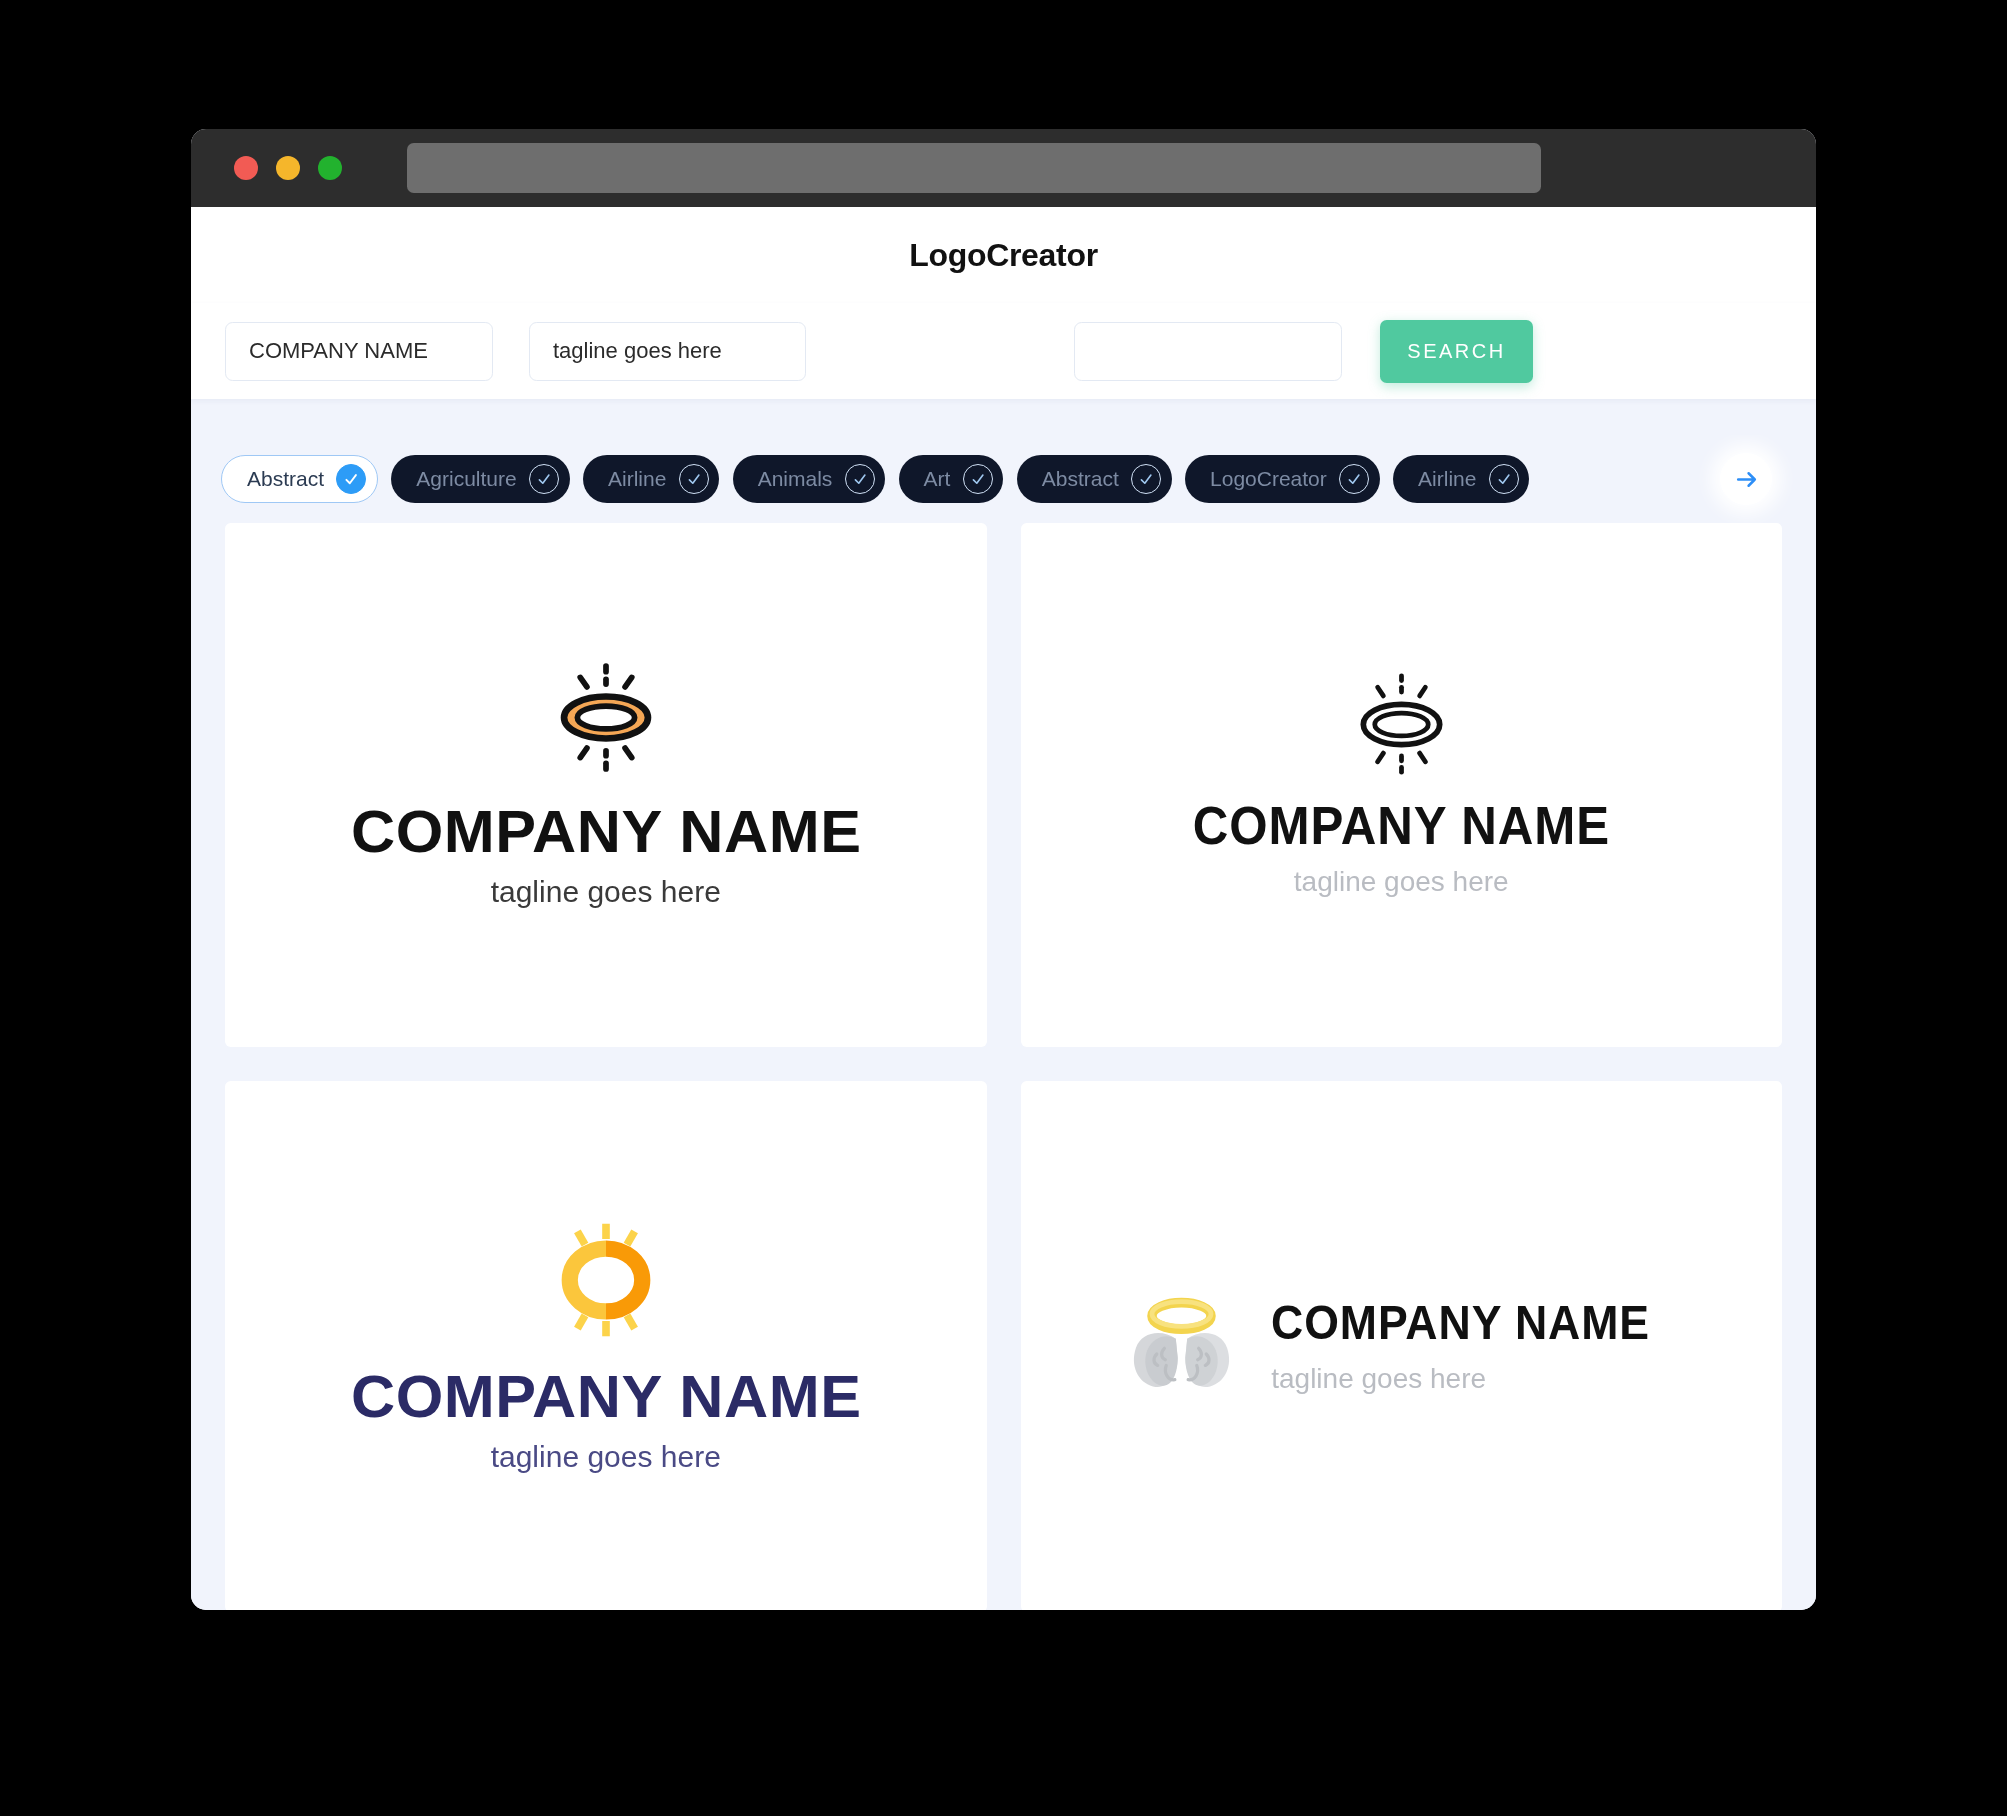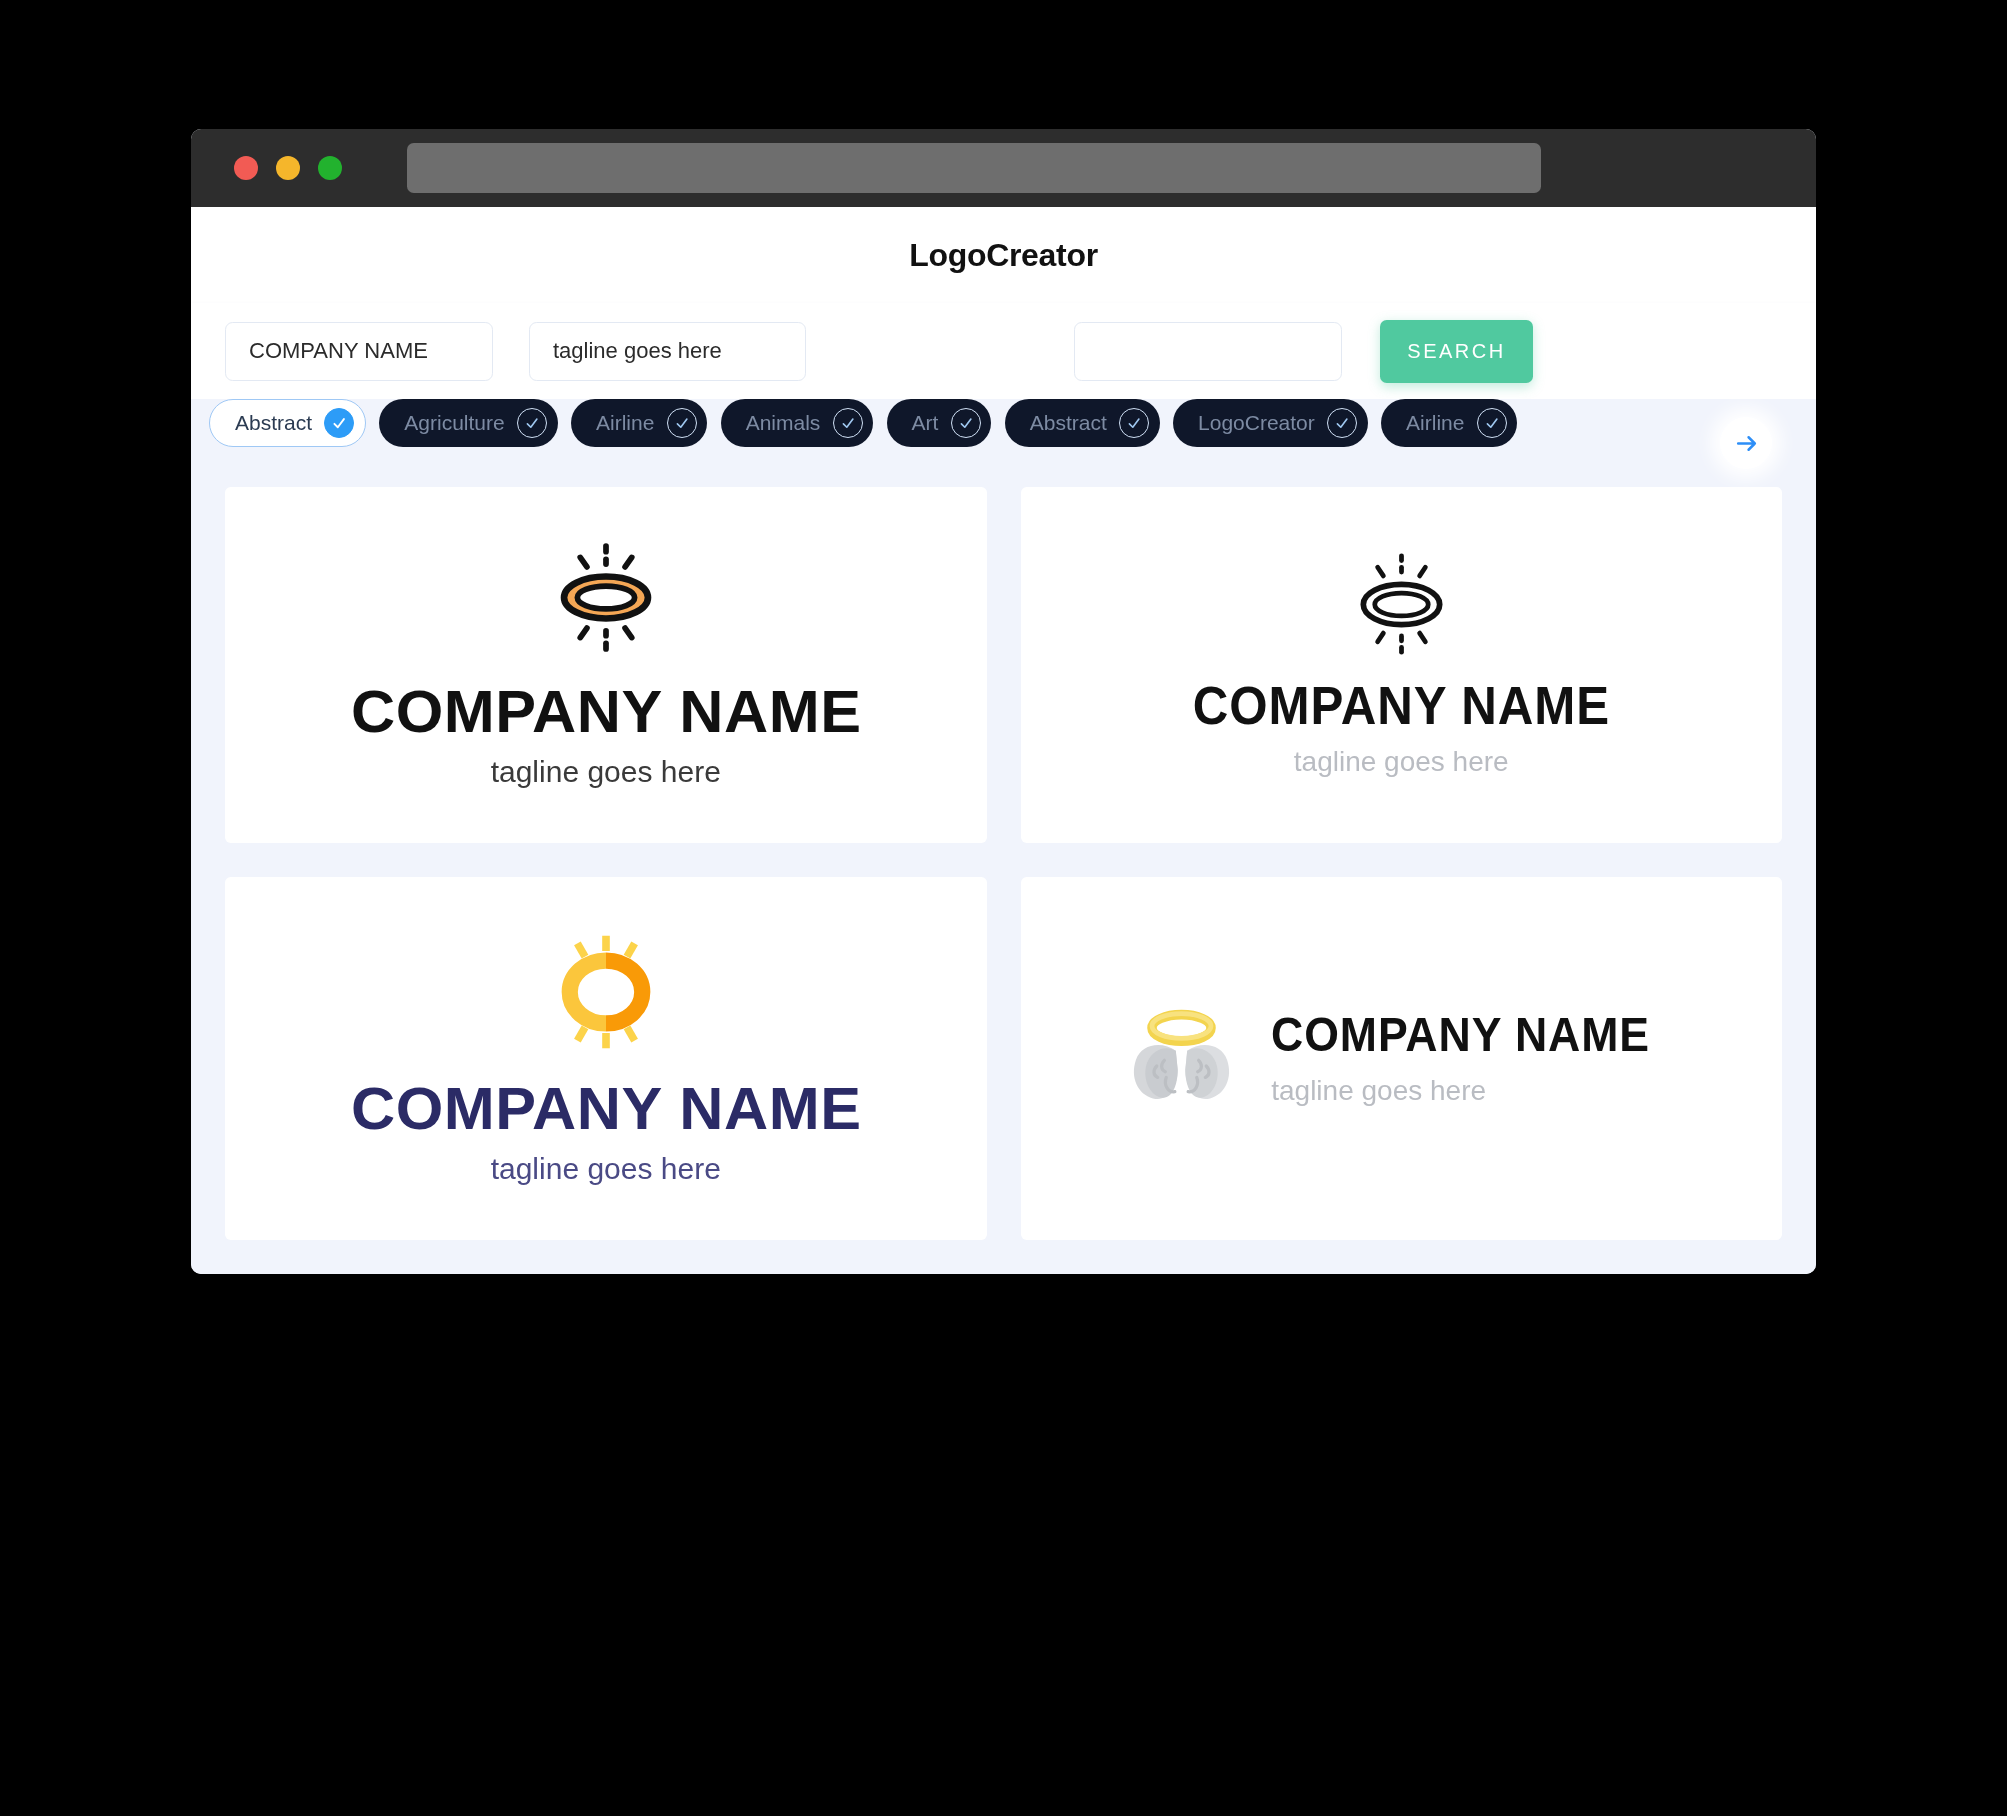--- a/index.html
+++ b/index.html
@@ -18,22 +18,22 @@
     height: 1816px;
     background: #000000;
   }
 
   
   .window {
     position: absolute;
     left: 191px;
     top: 129px;
     width: 1625px;
-    height: 1145px;
-    border-radius: 10px;
+    height: 1481px;
+    border-radius: 15px;
     overflow: hidden;
     background: #f1f4fc;
     box-shadow: 0 9.6px 38px rgba(0,0,0,0.45);
   }
 
   
   .titlebar {
     position: relative;
     height: 78px;
     background: #2d2d2d;
@@ -114,23 +114,24 @@
     cursor: pointer;
     box-shadow: 0 3.8px 11.5px rgba(80,201,159,0.35);
   }
 
   
   .chips-wrap {
     position: relative;
     height: 88px;
     background: #f1f4fc;
     display: flex;
-    align-items: flex-start;
-    padding-left: 18px;
+    align-items: center;
+    padding-left: 30px;
     overflow: hidden;
+    margin-top: 36px;
   }
   .chip {
     position: relative;
     height: 48px;
     border-radius: 24px;
     display: flex;
     align-items: center;
     gap: 12.4px;
     padding: 0 10.5px 0 25px;
     margin-right: 13.4px;

